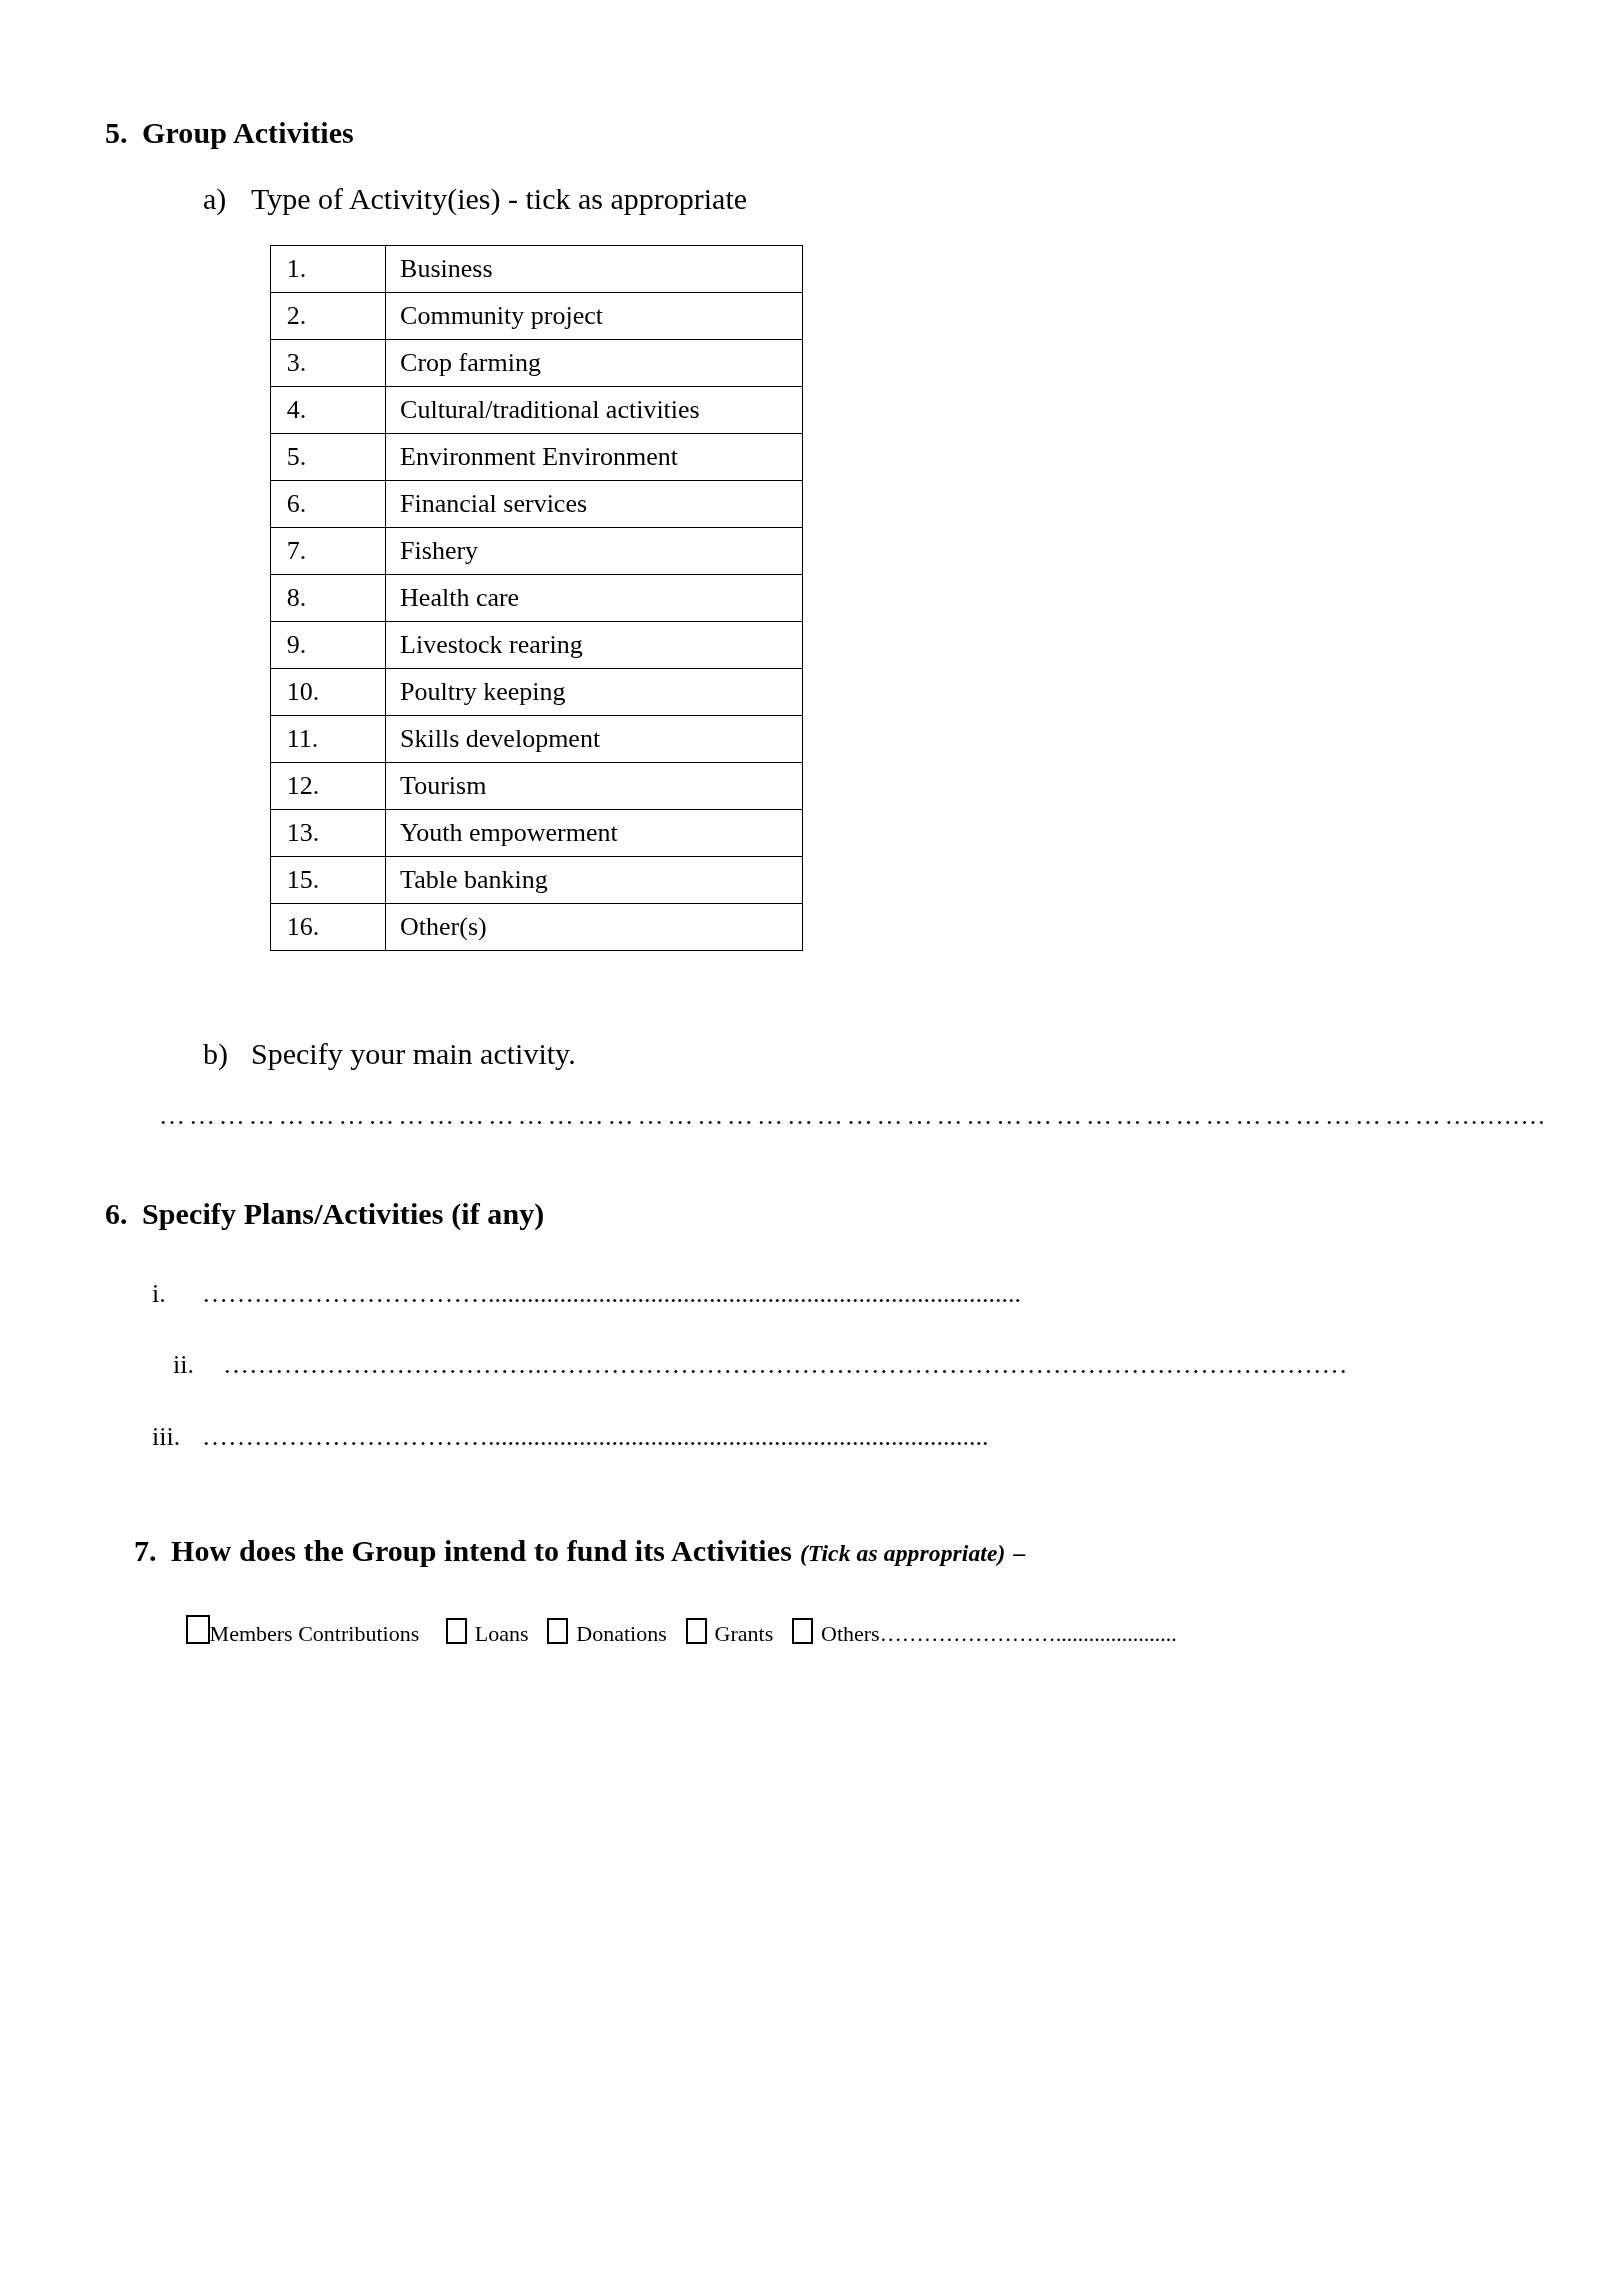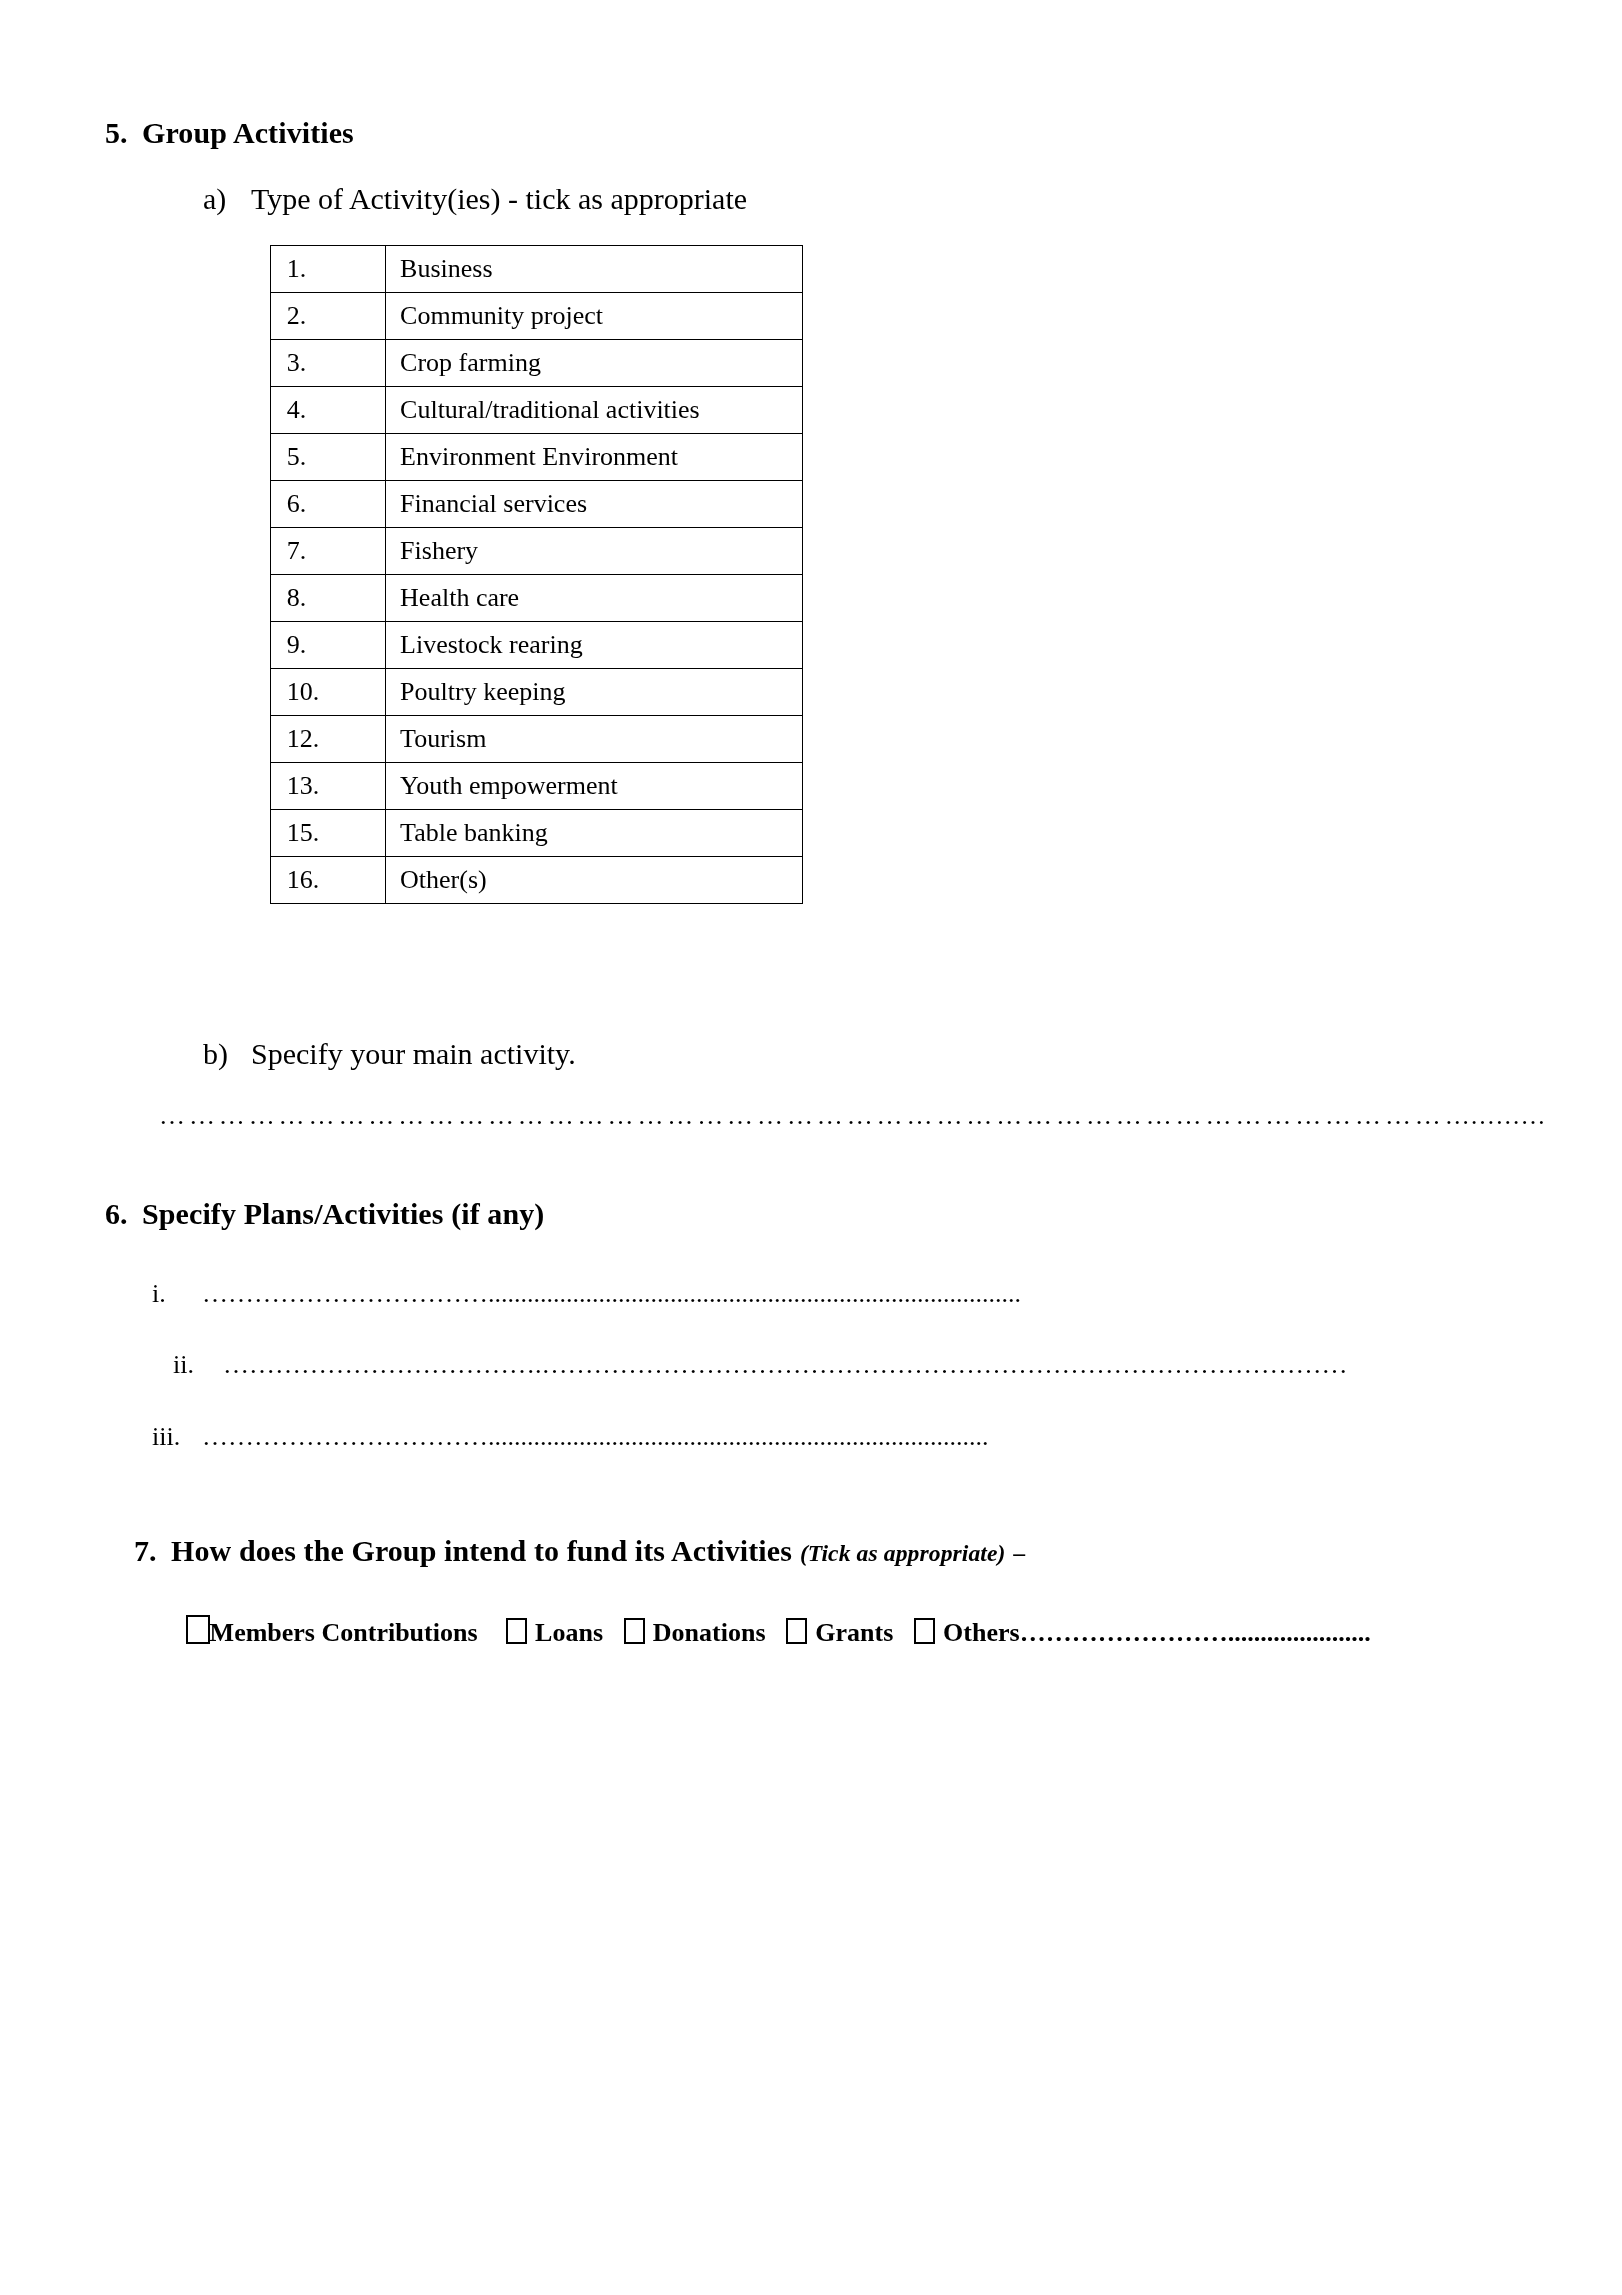--- a/index.html
+++ b/index.html
@@ -103,24 +103,23 @@
   }
   .roman-line .rmarker {
     display: inline-block;
     width: 50px;
     text-align: left;
   }
 
   
   .fund-row {
     position: absolute;
-    font-size: 26px;
+    font-size: 22px;
     line-height: 1.1;
     white-space: nowrap;
-    font-weight: bold;
   }
   .cbox {
     display: inline-block;
     border: 2px solid #000000;
     vertical-align: -2.6px;
     background: #ffffff;
   }
   .cbox.big {
     width: 19.6px;
     height: 25px;
@@ -183,20 +182,24 @@
       </tr>
       <tr>
         <td class="col-num">9.</td>
         <td class="col-label">Livestock rearing</td>
       </tr>
       <tr>
         <td class="col-num">10.</td>
         <td class="col-label">Poultry keeping</td>
       </tr>
       <tr>
+        <td class="col-num">11.</td>
+        <td class="col-label">Skills development</td>
+      </tr>
+      <tr>
         <td class="col-num">12.</td>
         <td class="col-label">Tourism</td>
       </tr>
       <tr>
         <td class="col-num">13.</td>
         <td class="col-label">Youth empowerment</td>
       </tr>
       <tr>
         <td class="col-num">15.</td>
         <td class="col-label">Table banking</td>

